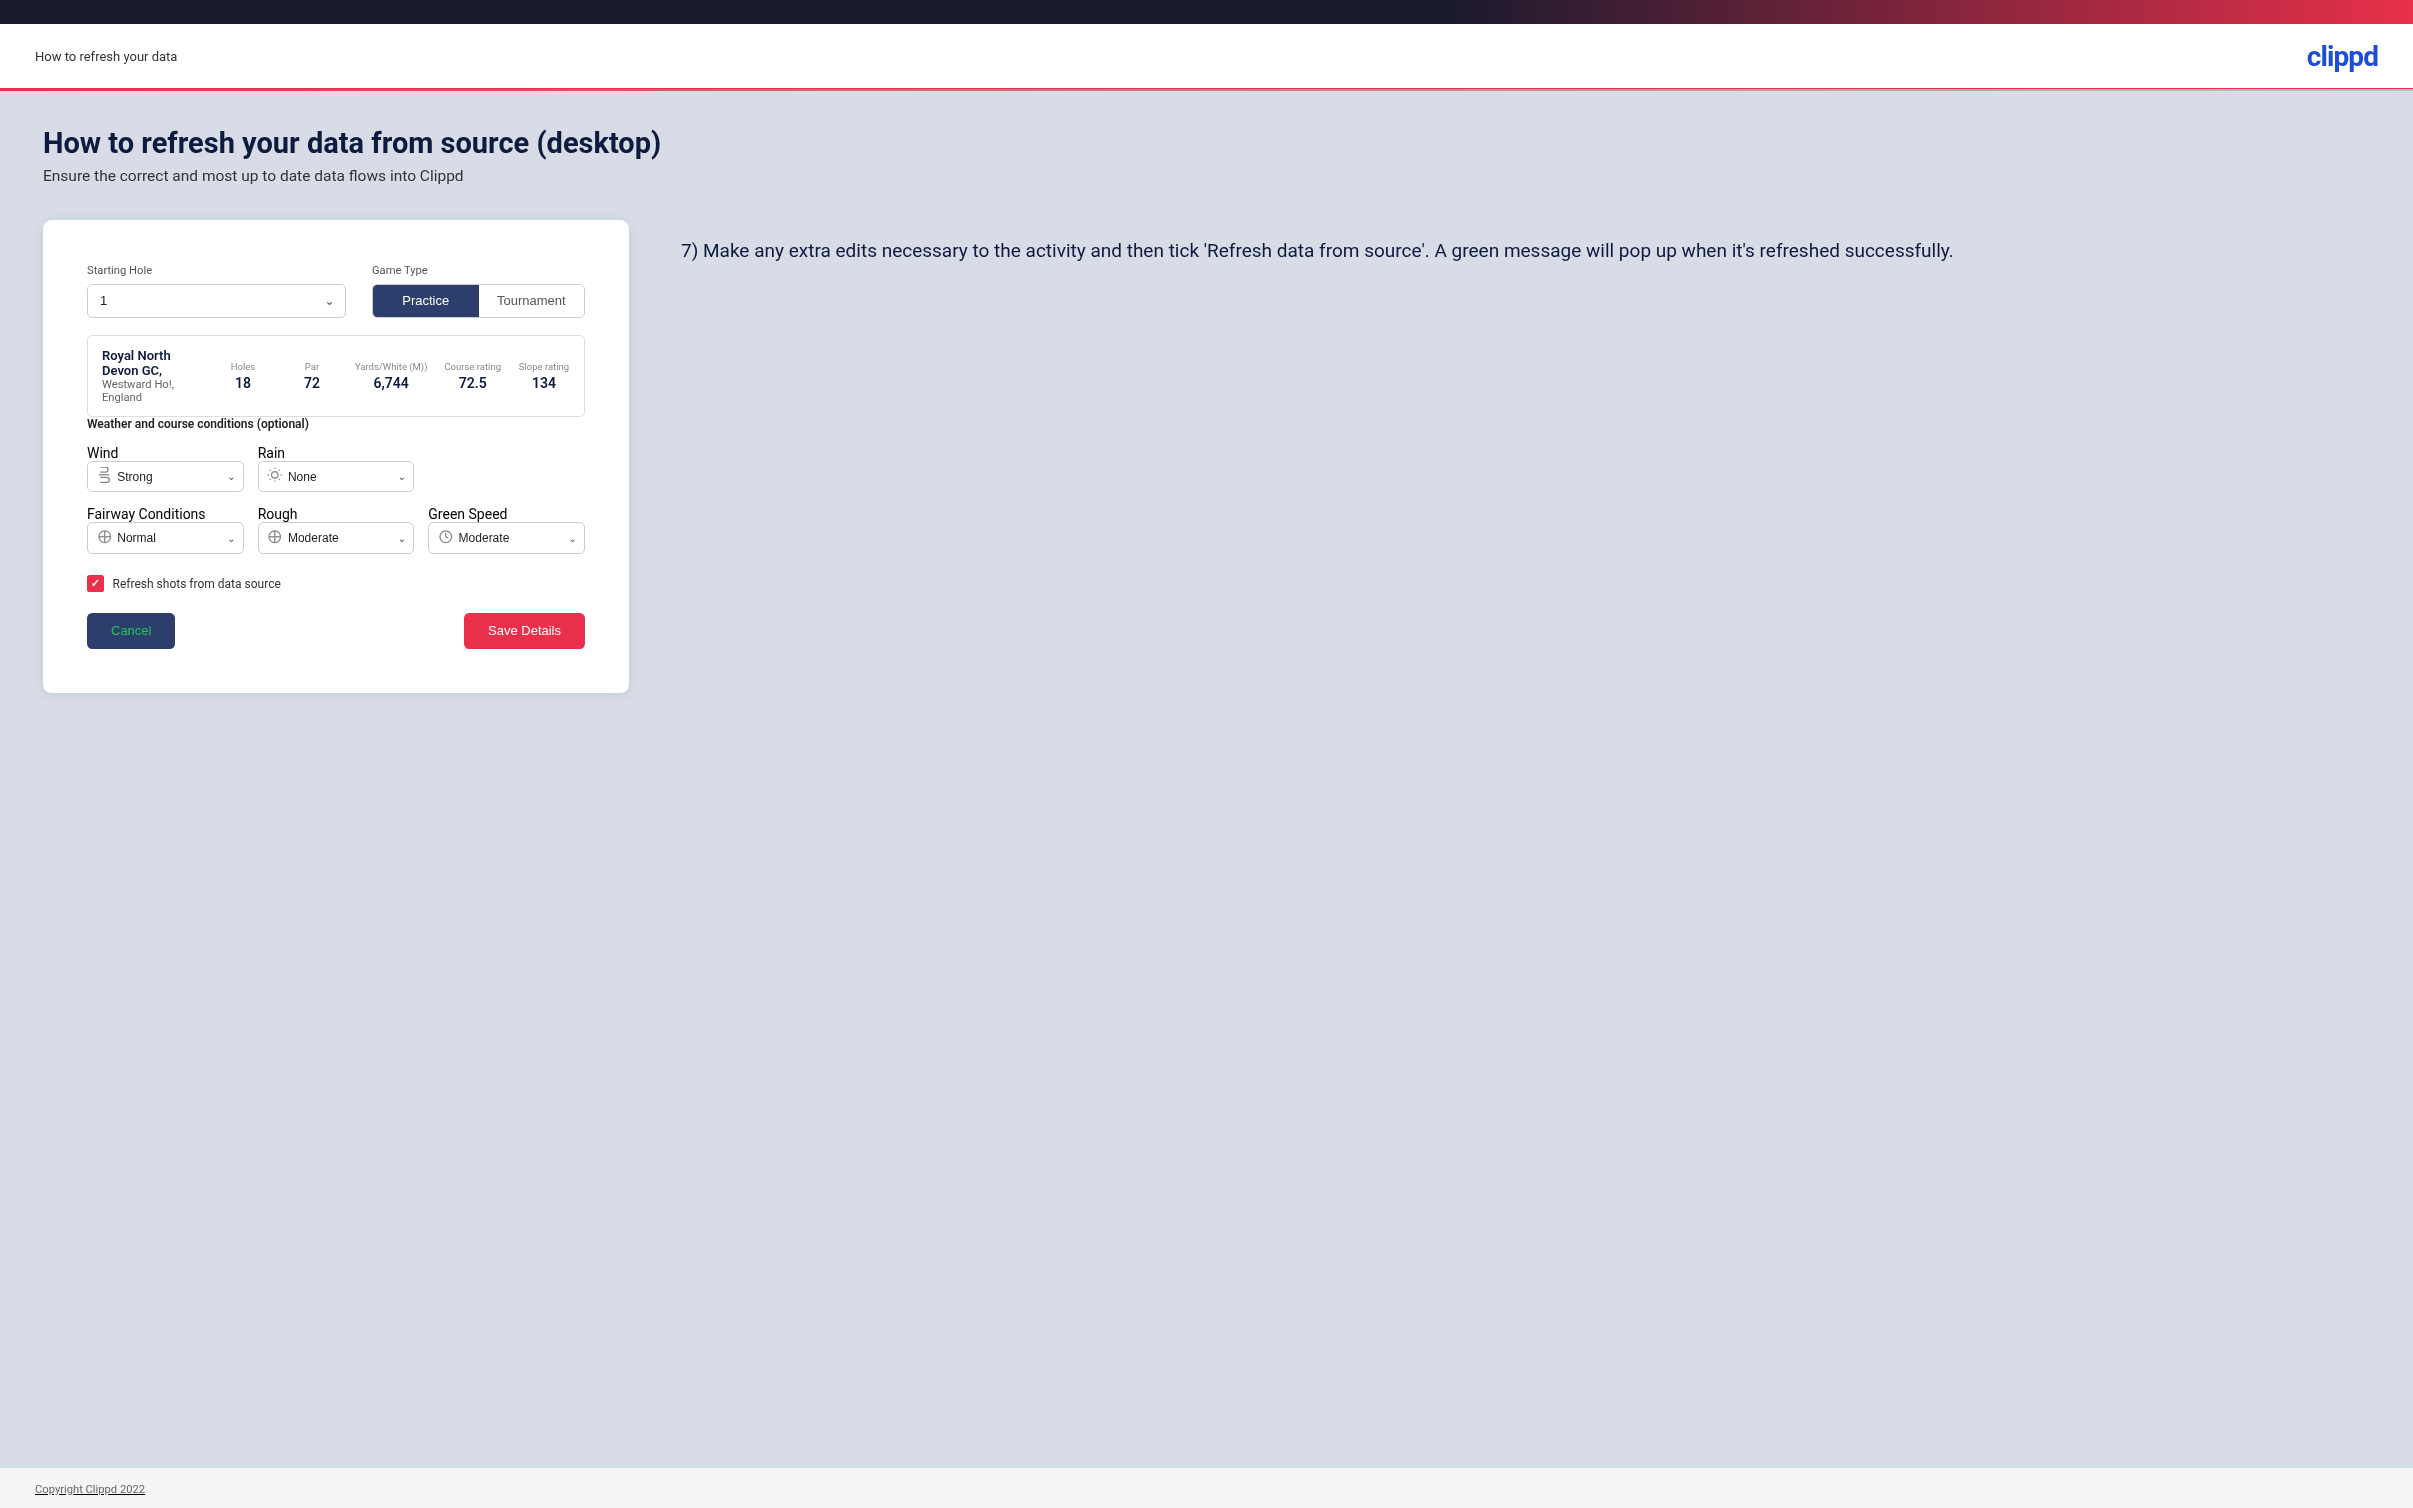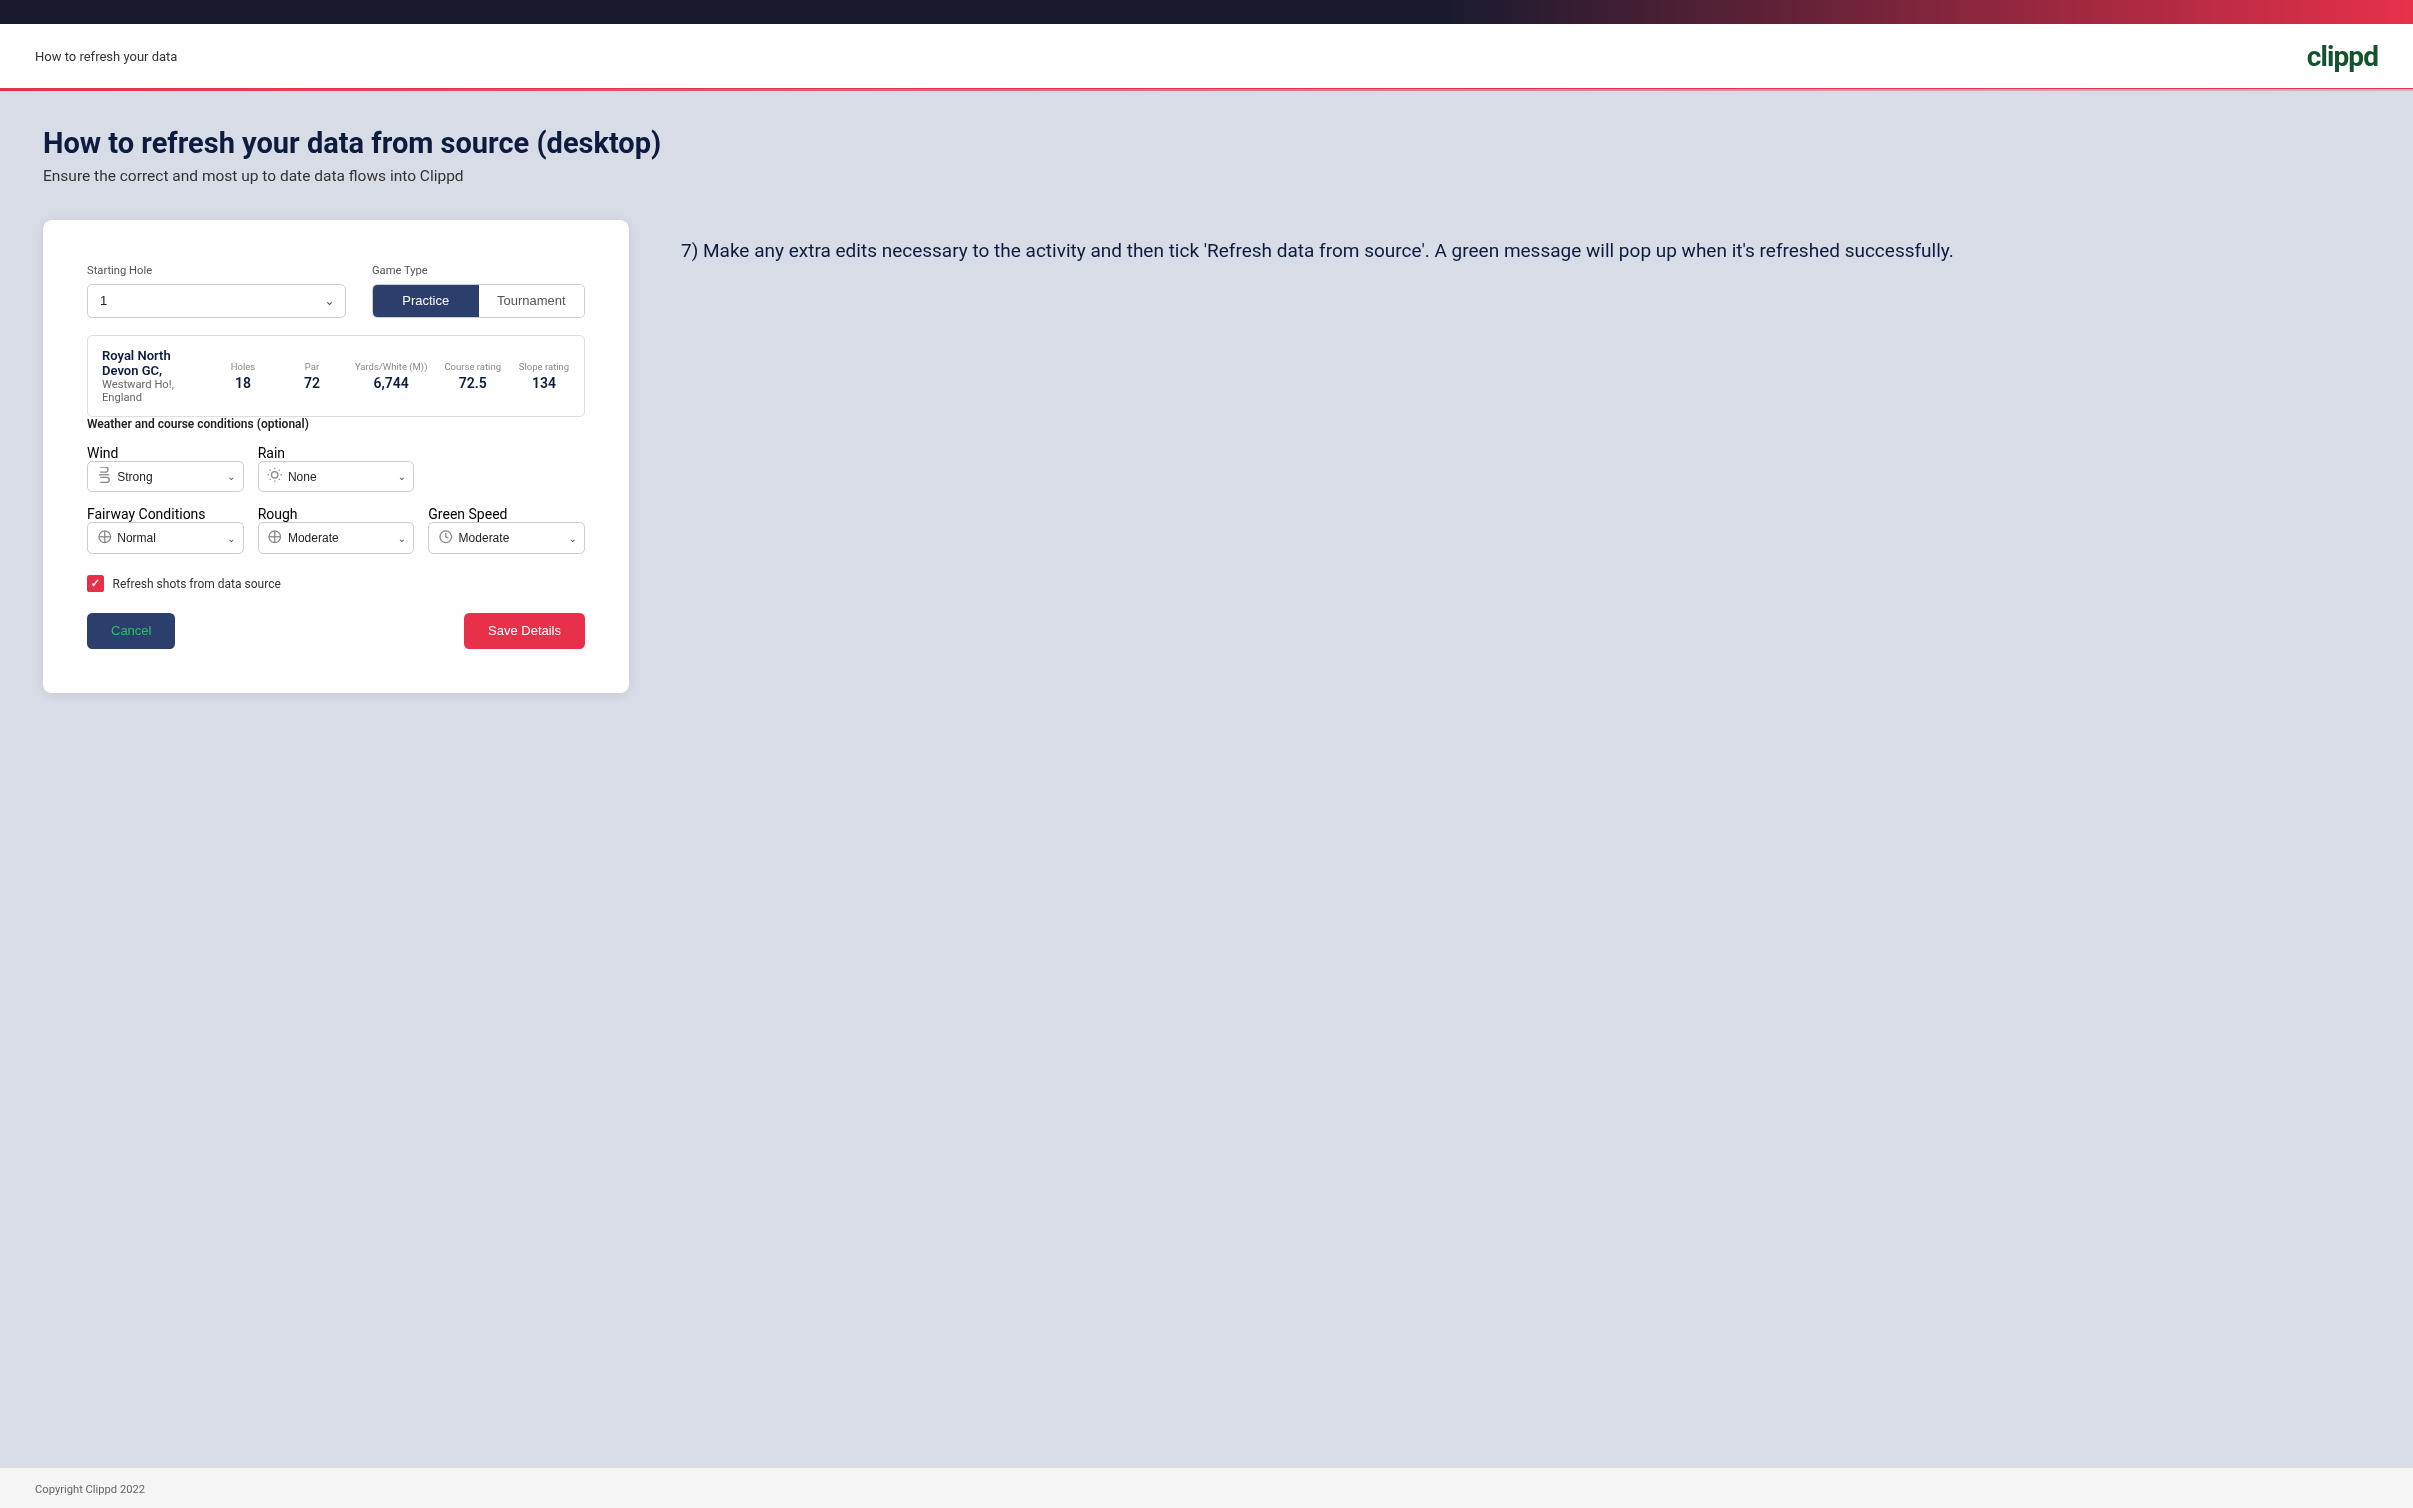--- a/index.html
+++ b/index.html
@@ -24,21 +24,21 @@
       border-bottom: 1.7px solid #e8304a;
     }
     .header-title {
       font-size: 13px;
       color: #333;
       font-weight: 400;
     }
     .logo {
       font-size: 28px;
       font-weight: 700;
-      color: #14532d;
+      color: #1d4ed8;
       letter-spacing: -0.9px;
     }
     .main-content {
       background: #d8dce6;
       flex: 1;
       padding: 35px 43px 35px 43px;
       display: flex;
       flex-direction: column;
     }
     .page-title {
@@ -254,20 +254,21 @@
     }
     .side-description {
       font-size: 19px;
       color: #0d1b3e;
       line-height: 1.5;
     }
     .footer {
       background: #f5f5f5;
       padding: 12px 35px;
       border-top: 0.9px solid #ddd;
+      text-decoration: underline;
     }
     .footer-text {
       font-size: 11.2px;
       color: #666;
     }
     .divider-line {
       height: 1.7px;
       background: linear-gradient(90deg, #e8304a 0%, #c0c0c0 100%);
       margin: 0;
     }

